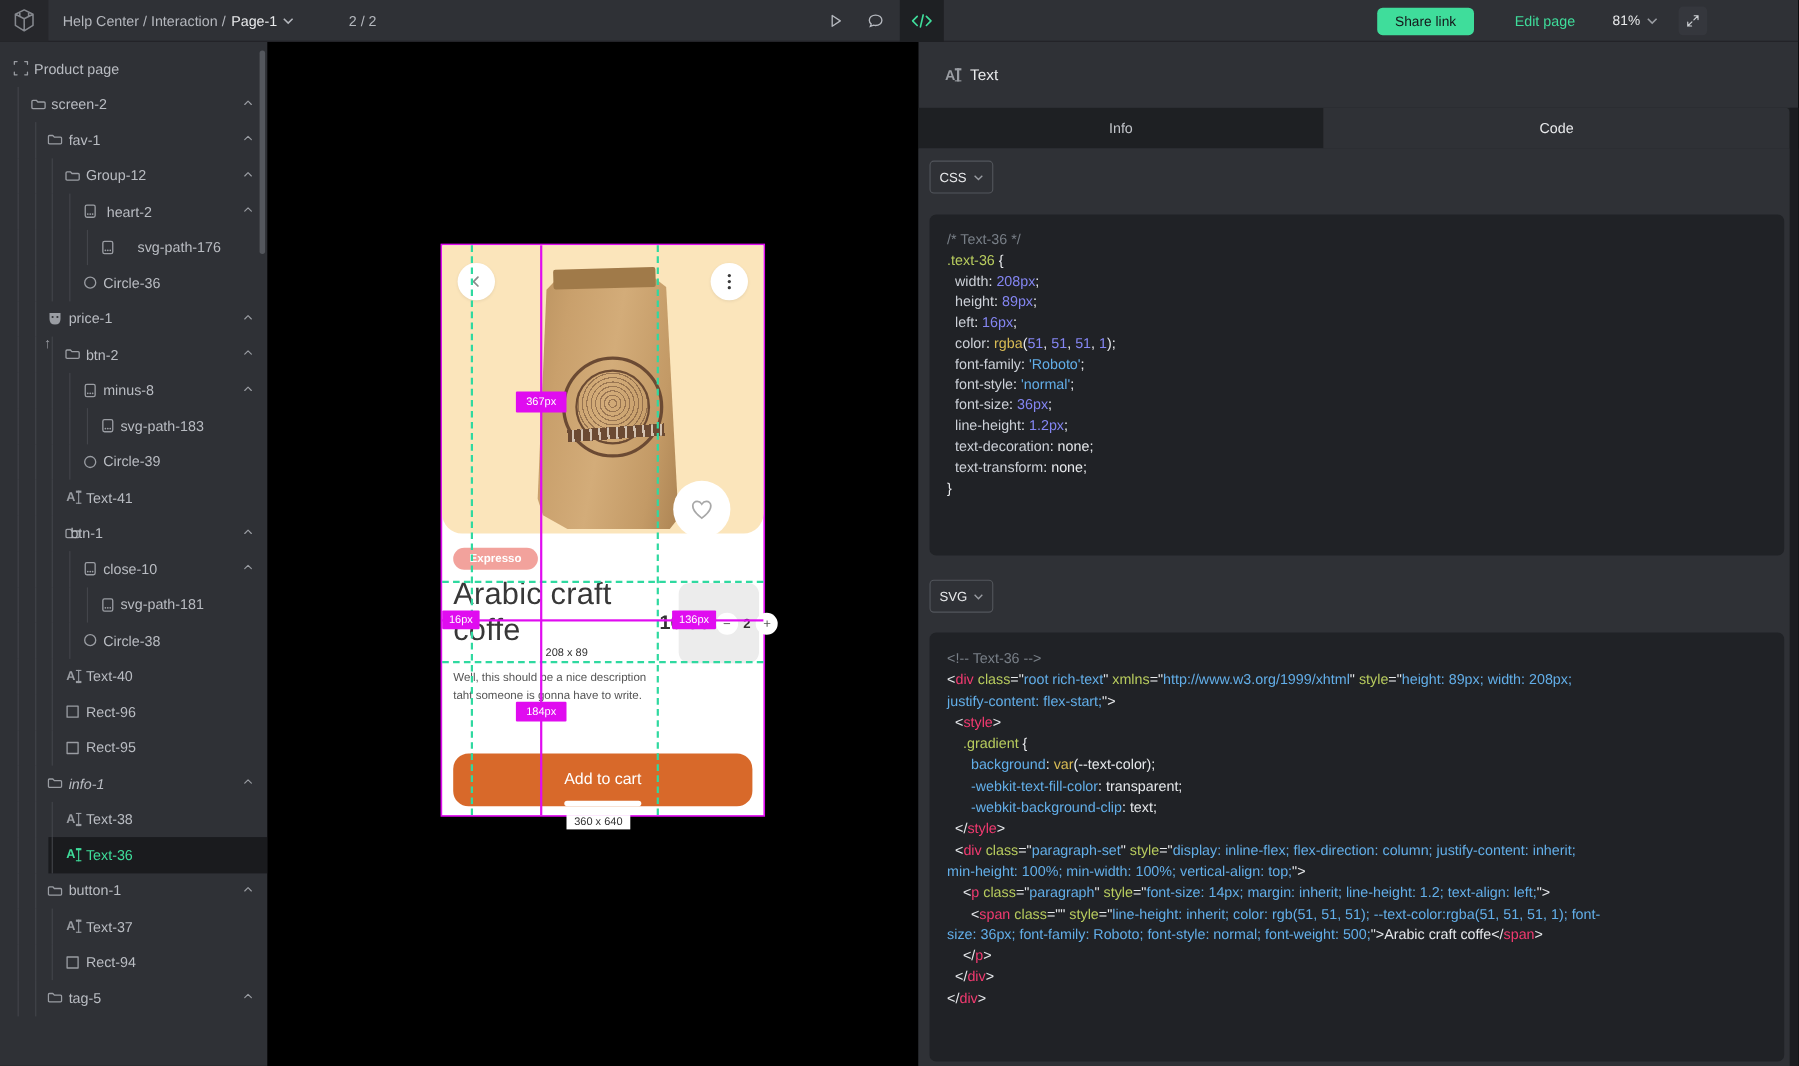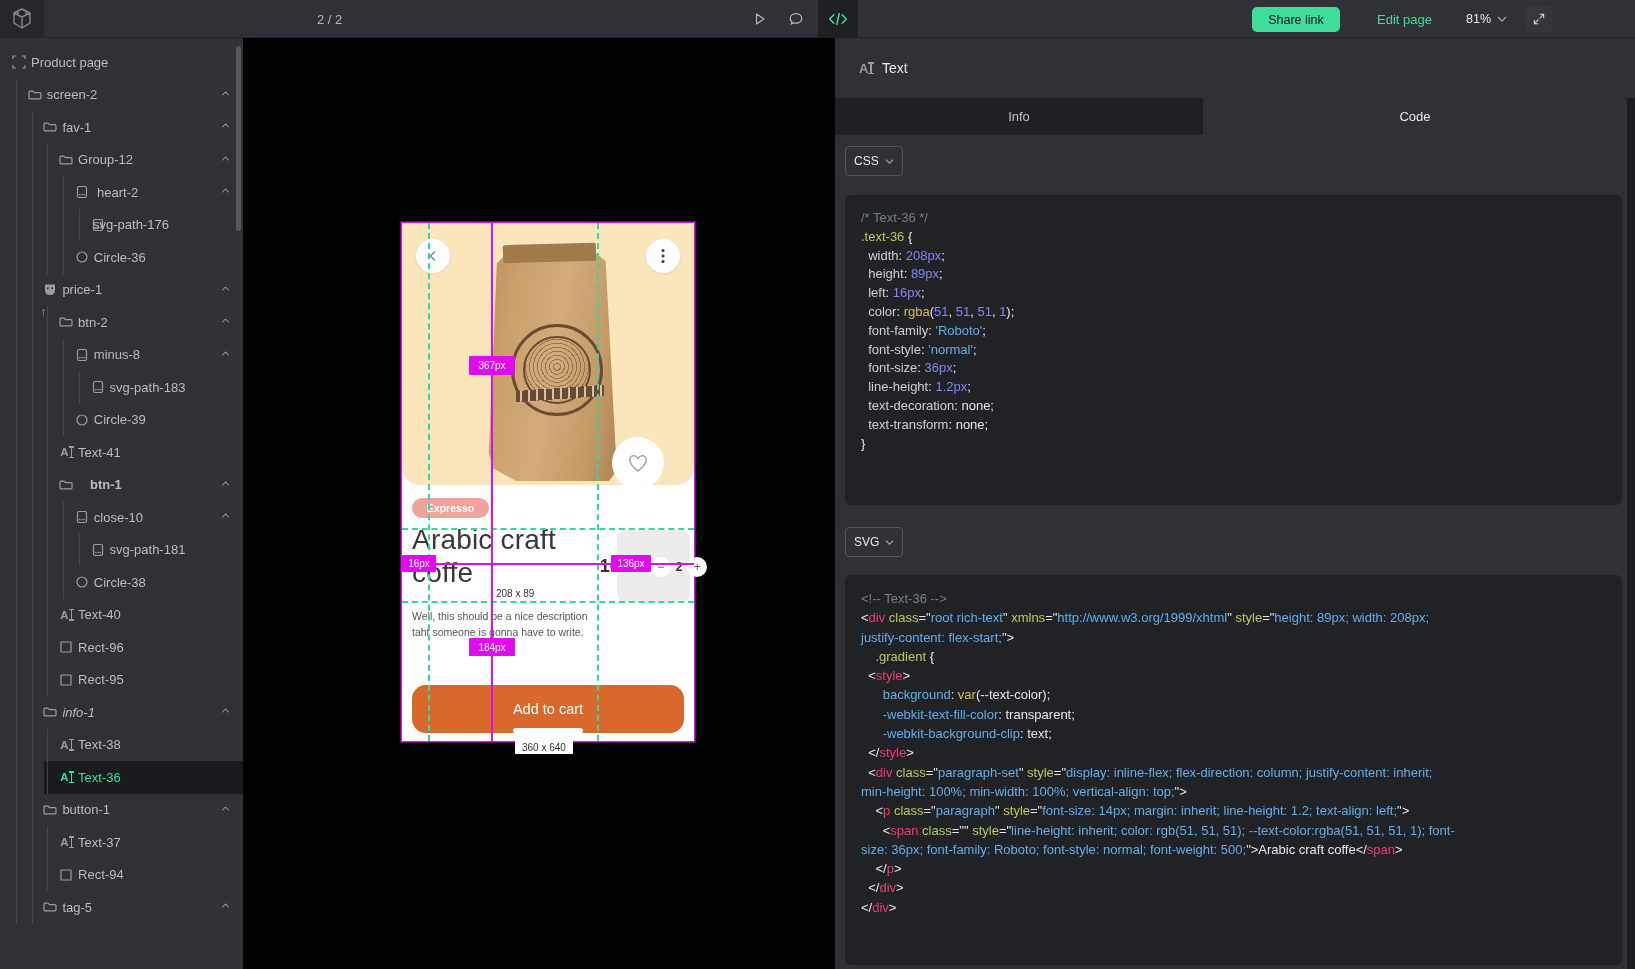--- a/index.html
+++ b/index.html
@@ -121,20 +121,27 @@
 <body>
 
 <div class="app">
 
   <header class="topbar">
     <div class="logo">
       <svg width="24" height="24" viewBox="0 0 24 24" fill="none" stroke="#85888e" stroke-width="1.4" stroke-linejoin="round">
           <path d="M12 2 L20 6 V16 L12 21 L4 16 V6 Z M4 6 L12 10 L20 6 M12 10 V21 M8 4 L8 8 M16 4 L16 8"></path>
         </svg>
     </div>
+    <div class="breadcrumb">
+      <span>Help Center / Interaction /</span>
+      <span class="bc-cur">Page-1</span>
+      <svg width="10" height="8" viewBox="0 0 10 8" fill="none" stroke="#b4b7bd" stroke-width="1.4">
+          <polyline points="1,2 5,6 9,2"></polyline>
+        </svg>
+    </div>
     <span class="page-ind">2 / 2</span>
 
     <div class="tb-icon tb-play">
       <svg width="18" height="18" viewBox="0 0 22 22" fill="none" stroke="#b4b7bd" stroke-width="1.5" stroke-linejoin="round">
           <path d="M8 5 L17 11 L8 17 Z"></path>
         </svg>
     </div>
     <div class="tb-icon tb-chat">
       <svg width="18" height="18" viewBox="0 0 22 22" fill="none" stroke="#b4b7bd" stroke-width="1.5">
           <path d="M11 4.5 c4 0 7 2.5 7 5.8 c0 3.3 -3 5.8 -7 5.8 c-.8 0 -1.6 -.1 -2.3 -.3 L5.2 17 l.9 -2.5 C4.8 13.4 4 11.9 4 10.3 c0 -3.3 3 -5.8 7 -5.8 Z"></path>
@@ -239,21 +246,21 @@
           <i class="g" style="left: 31.7px;"></i>
           <i class="g" style="left: 47.4px;"></i>
           <i class="g" style="left: 63.1px;"></i>
           <i class="g" style="left: 78.8px;"></i>
           <span class="ticon" style="left: 89.5px;">
             <svg width="14" height="14" viewBox="0 0 14 14" fill="none" stroke="#9a9da3" stroke-width="1.2" stroke-linejoin="round" stroke-linecap="round">
               <rect x="2.5" y="1.5" width="9" height="11" rx="1.5"></rect>
               <path d="M4.8 9.6 h.01 M7 9.6 h.01 M9.2 9.6 h.01" stroke-width="1.6"></path>
             </svg>
           </span>
-          <span class="tlabel" style="left: 93px;">svg-path-176</span>
+          <span class="tlabel" style="left: 125px;">svg-path-176</span>
         </div>
         <div class="trow">
           <i class="g" style="left: 16px;"></i>
           <i class="g" style="left: 31.7px;"></i>
           <i class="g" style="left: 47.4px;"></i>
           <i class="g" style="left: 63.1px;"></i>
           <span class="ticon" style="left: 73.8px;">
             <svg width="14" height="14" viewBox="0 0 14 14" fill="none" stroke="#9a9da3" stroke-width="1.2" stroke-linejoin="round" stroke-linecap="round">
               <circle cx="7" cy="7" r="5"></circle>
             </svg>
@@ -351,21 +358,21 @@
         </div>
         <div class="trow">
           <i class="g" style="left: 16px;"></i>
           <i class="g" style="left: 31.7px;"></i>
           <i class="g" style="left: 47.4px;"></i>
           <span class="ticon" style="left: 58.1px;">
             <svg width="14" height="14" viewBox="0 0 14 14" fill="none" stroke="#9a9da3" stroke-width="1.2" stroke-linejoin="round" stroke-linecap="round">
               <path d="M1 4.2 Q1 3.2 2 3.2 H5 L6.4 4.7 H12 Q13 4.7 13 5.7 V9.8 Q13 10.8 12 10.8 H2 Q1 10.8 1 9.8 Z"></path>
             </svg>
           </span>
-          <span class="tlabel" style="left: 90px; font-weight: bold;">btn-1</span>
+          <span class="tlabel" style="left: 64px;">btn-1</span>
           <span class="tchev">
             <svg width="11" height="9" viewBox="0 0 14 12" fill="none" stroke="#9a9da3" stroke-width="1.4" stroke-linecap="round" stroke-linejoin="round">
               <polyline points="3,8 7,4 11,8"></polyline>
             </svg>
           </span>
         </div>
         <div class="trow">
           <i class="g" style="left: 16px;"></i>
           <i class="g" style="left: 31.7px;"></i>
           <i class="g" style="left: 47.4px;"></i>
@@ -645,22 +652,22 @@
       <div class="code-select sel-svg">
         <span>SVG</span>
         <svg width="9" height="7" viewBox="0 0 10 8" fill="none" stroke="#9a9da3" stroke-width="1.4">
             <polyline points="1,2 5,6 9,2"></polyline>
           </svg>
       </div>
       <div class="code-block blk-svg" id="code-1">
           <div class="cl"><span class="tk-c">&lt;!-- Text-36 --&gt;</span></div>
           <div class="cl"><span class="tk-w">&lt;</span><span class="tk-tag">div</span><span class="tk-w"> </span><span class="tk-attr">class</span><span class="tk-w">="</span><span class="tk-str">root rich-text</span><span class="tk-w">" </span><span class="tk-attr">xmlns</span><span class="tk-w">="</span><span class="tk-str">http://www.w3.org/1999/xhtml</span><span class="tk-w">" </span><span class="tk-attr">style</span><span class="tk-w">="</span><span class="tk-str">height: 89px; width: 208px;</span></div>
           <div class="cl"><span class="tk-str">justify-content: flex-start;</span><span class="tk-w">"&gt;</span></div>
+          <div class="cl"><span class="tk-w">  &lt;</span><span class="tk-tag">style</span><span class="tk-w">&gt;</span></div>
           <div class="cl"><span class="tk-sel">    .gradient</span><span class="tk-w"> {</span></div>
-          <div class="cl"><span class="tk-w">  &lt;</span><span class="tk-tag">style</span><span class="tk-w">&gt;</span></div>
           <div class="cl"><span class="tk-cssp">      background</span><span class="tk-w">: </span><span class="tk-fn">var</span><span class="tk-w">(--text-color);</span></div>
           <div class="cl"><span class="tk-cssp">      -webkit-text-fill-color</span><span class="tk-w">: transparent;</span></div>
           <div class="cl"><span class="tk-cssp">      -webkit-background-clip</span><span class="tk-w">: text;</span></div>
           <div class="cl"><span class="tk-w">  &lt;/</span><span class="tk-tag">style</span><span class="tk-w">&gt;</span></div>
           <div class="cl"><span class="tk-w">  &lt;</span><span class="tk-tag">div</span><span class="tk-w"> </span><span class="tk-attr">class</span><span class="tk-w">="</span><span class="tk-str">paragraph-set</span><span class="tk-w">" </span><span class="tk-attr">style</span><span class="tk-w">="</span><span class="tk-str">display: inline-flex; flex-direction: column; justify-content: inherit;</span></div>
           <div class="cl"><span class="tk-str">min-height: 100%; min-width: 100%; vertical-align: top;</span><span class="tk-w">"&gt;</span></div>
           <div class="cl"><span class="tk-w">    &lt;</span><span class="tk-tag">p</span><span class="tk-w"> </span><span class="tk-attr">class</span><span class="tk-w">="</span><span class="tk-str">paragraph</span><span class="tk-w">" </span><span class="tk-attr">style</span><span class="tk-w">="</span><span class="tk-str">font-size: 14px; margin: inherit; line-height: 1.2; text-align: left;</span><span class="tk-w">"&gt;</span></div>
           <div class="cl"><span class="tk-w">      &lt;</span><span class="tk-tag">span</span><span class="tk-w"> </span><span class="tk-attr">class</span><span class="tk-w">="" </span><span class="tk-attr">style</span><span class="tk-w">="</span><span class="tk-str">line-height: inherit; color: rgb(51, 51, 51); --text-color:rgba(51, 51, 51, 1); font-</span></div>
           <div class="cl"><span class="tk-str">size: 36px; font-family: Roboto; font-style: normal; font-weight: 500;</span><span class="tk-w">"&gt;Arabic craft coffe&lt;/</span><span class="tk-tag">span</span><span class="tk-w">&gt;</span></div>
           <div class="cl"><span class="tk-w">    &lt;/</span><span class="tk-tag">p</span><span class="tk-w">&gt;</span></div>

